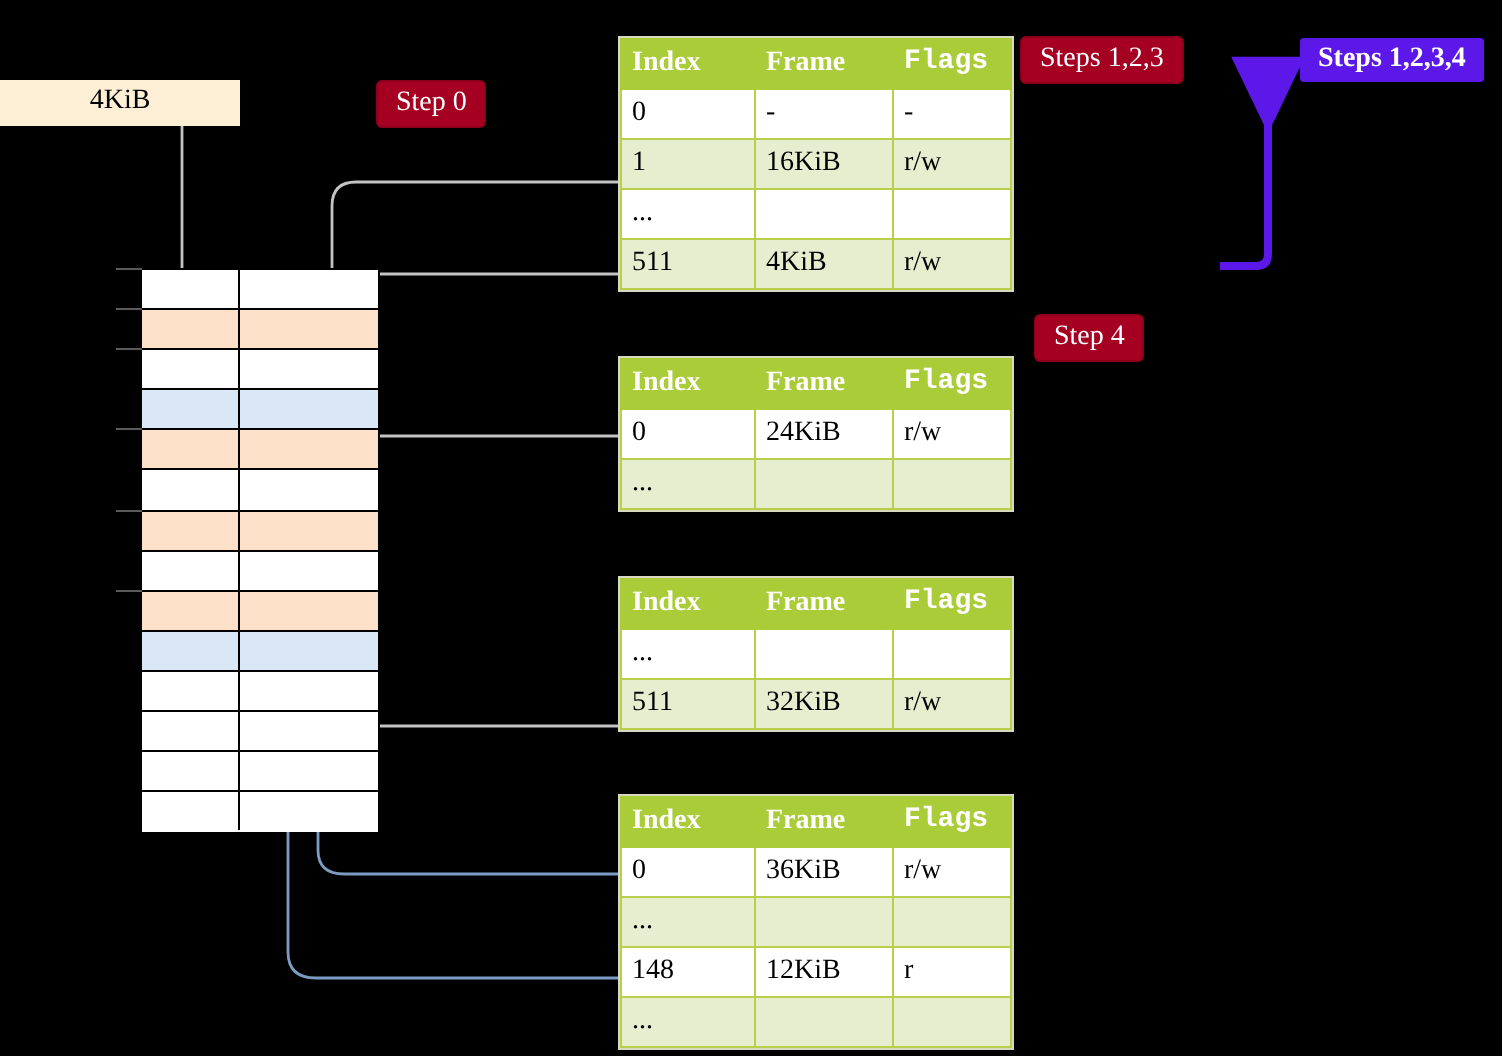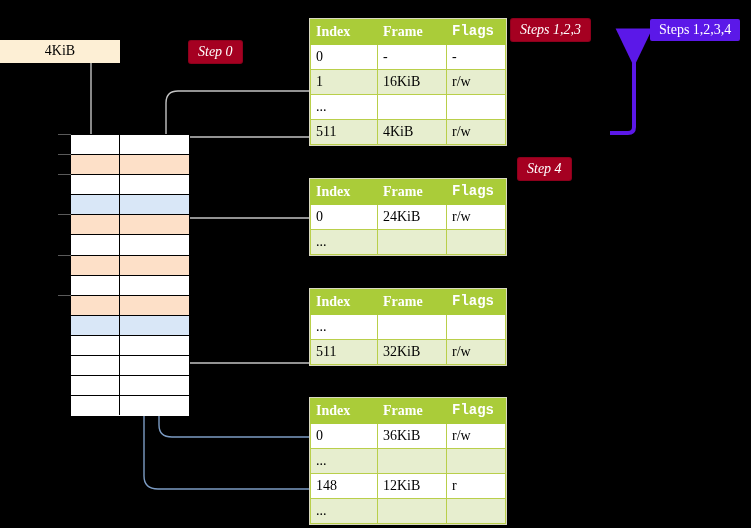--- a/index.html
+++ b/index.html
@@ -14,22 +14,22 @@
   .badge{
     position:absolute;
     font-family:"Liberation Serif", serif;
     font-size:14px;
     color:#ffffff;
     padding:3px 9px 4px 9px;
     white-space:nowrap;
     line-height:15px;
     border-radius:2px;
   }
-  .badge.red{background:#a50021;box-shadow:0 0 0 1px #8c001c;font-style:italic;}
-  .badge.blue{background:#5b18e8;}
+  .badge.red{background:#a50021;box-shadow:0 0 0 1px #8c001c;}
+  .badge.blue{background:#5b18e8;font-weight:bold;}
 
   
   .sizelabel{
     position:absolute;
     background:#fdefd5;
     color:#000;
     font-size:14px;
     text-align:center;
     line-height:18px;
     padding:2px 0 3px 0;

